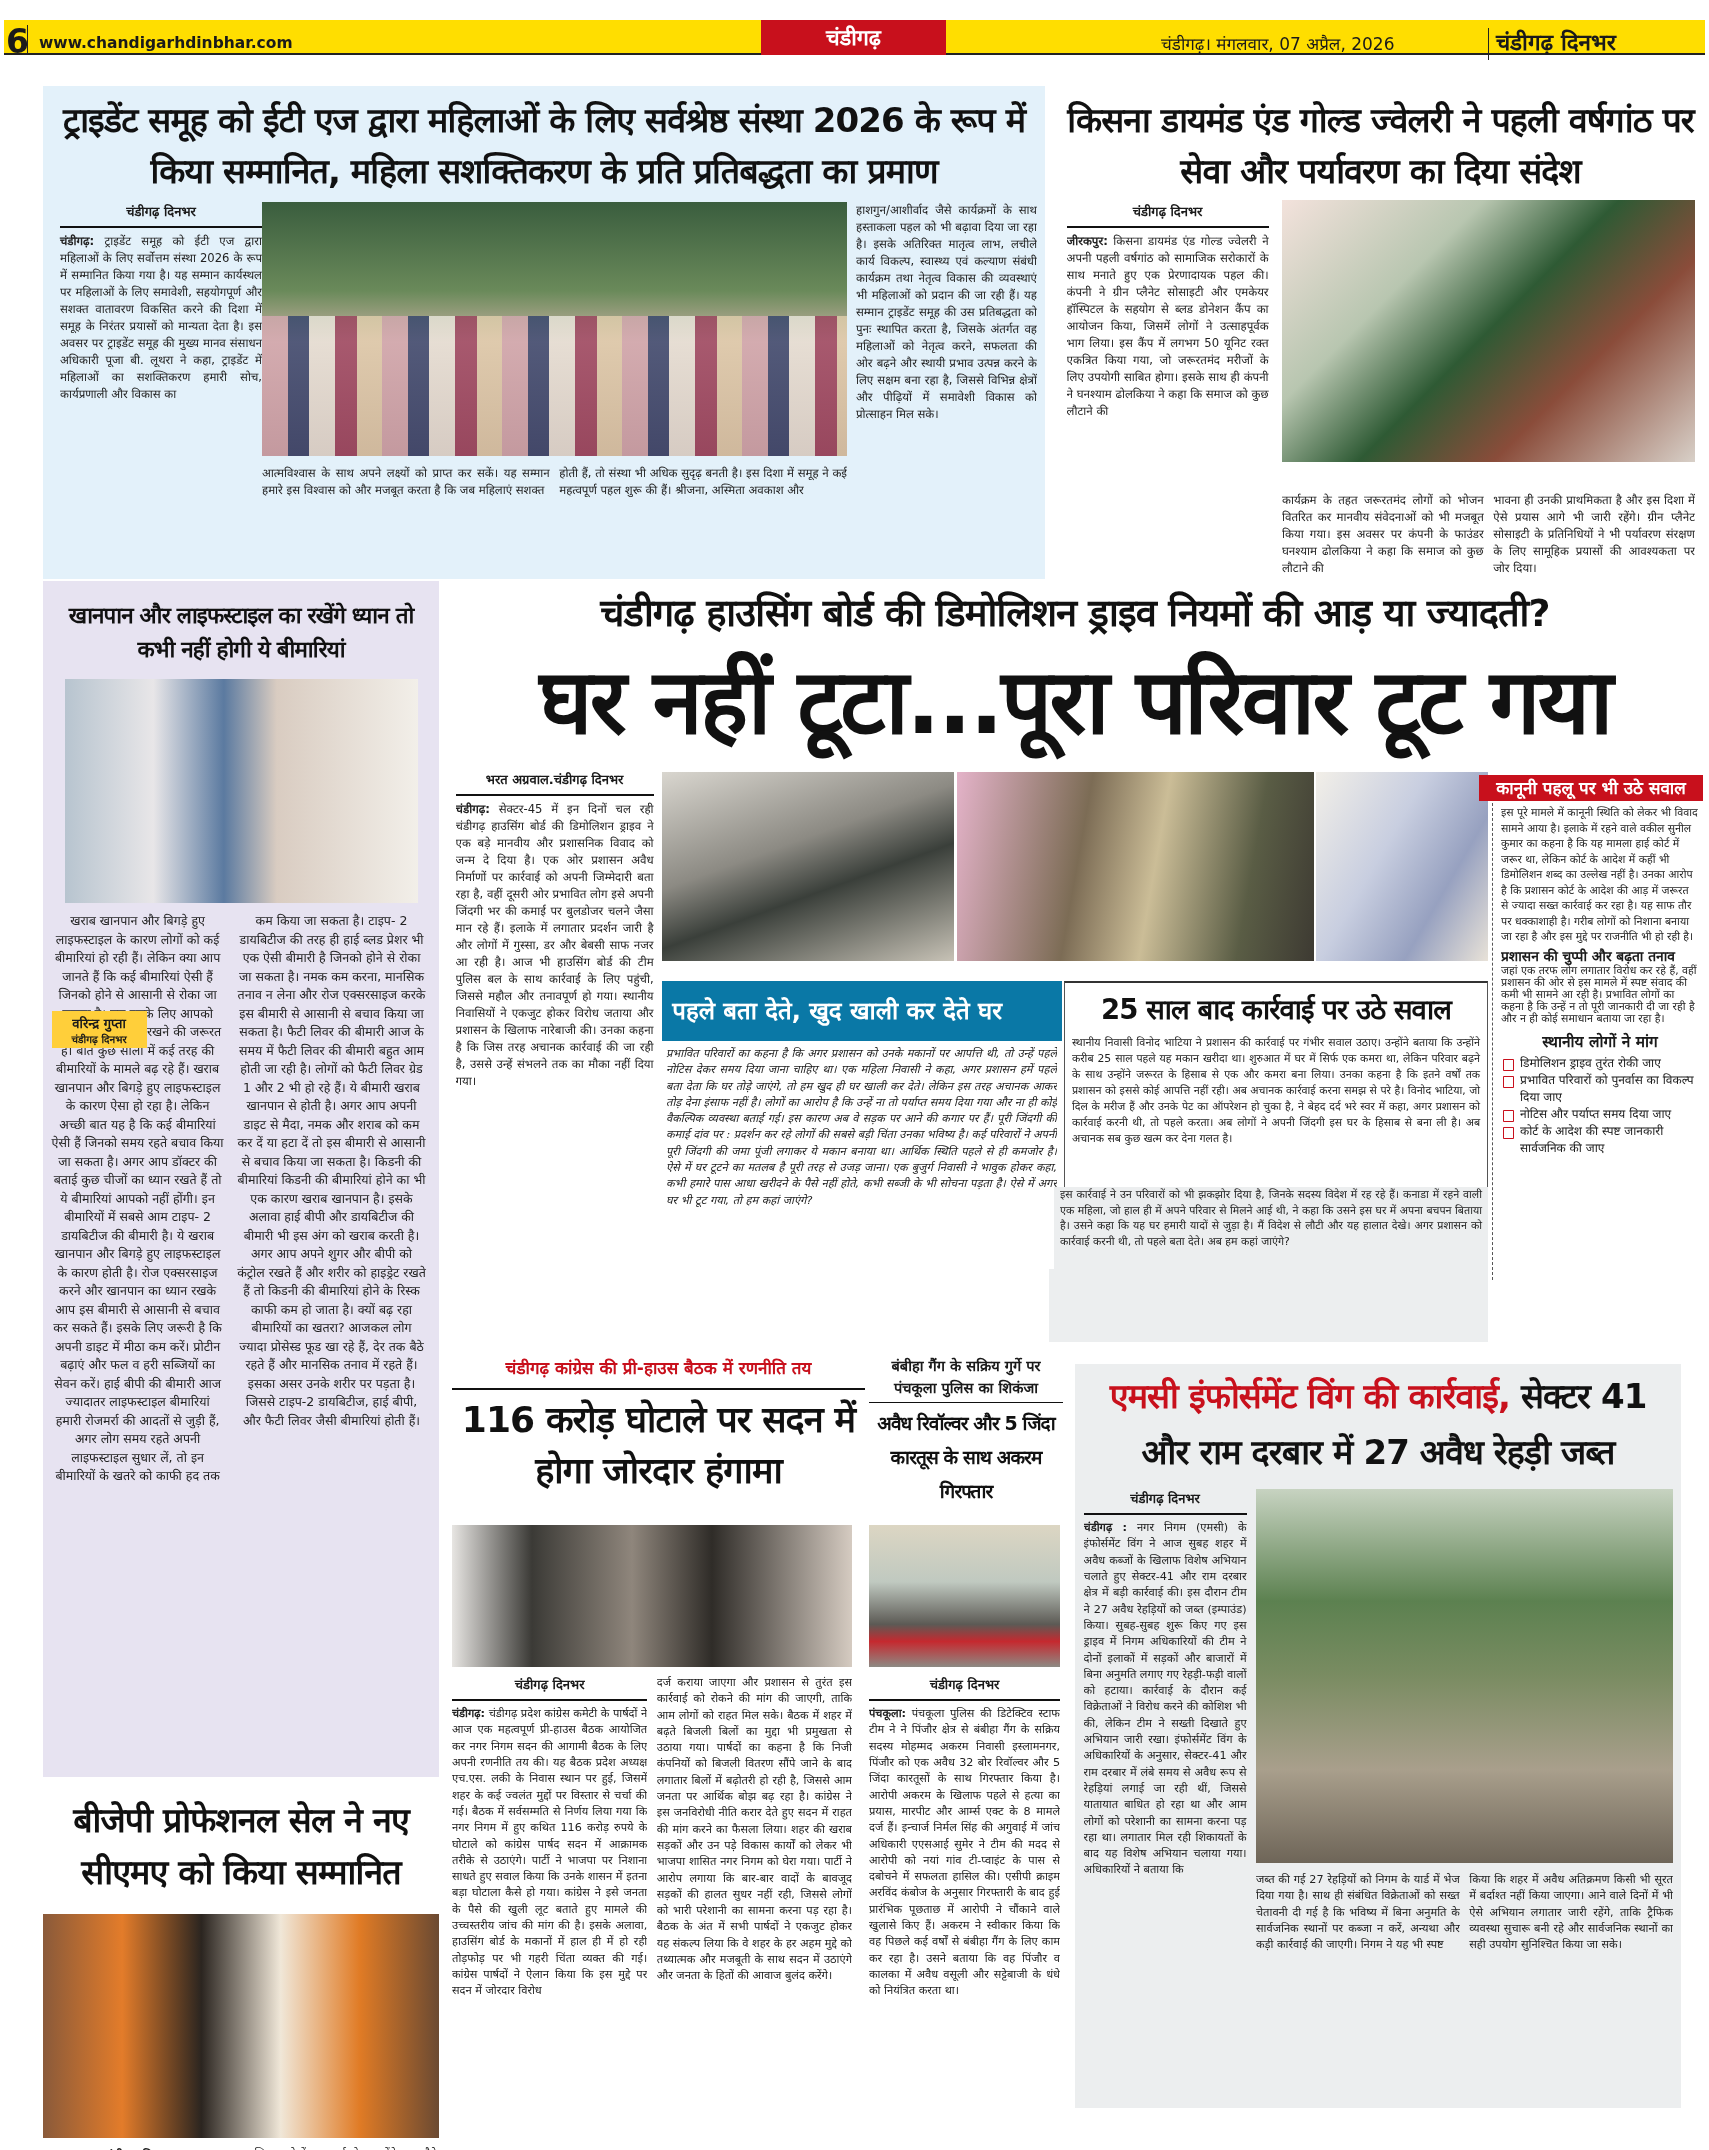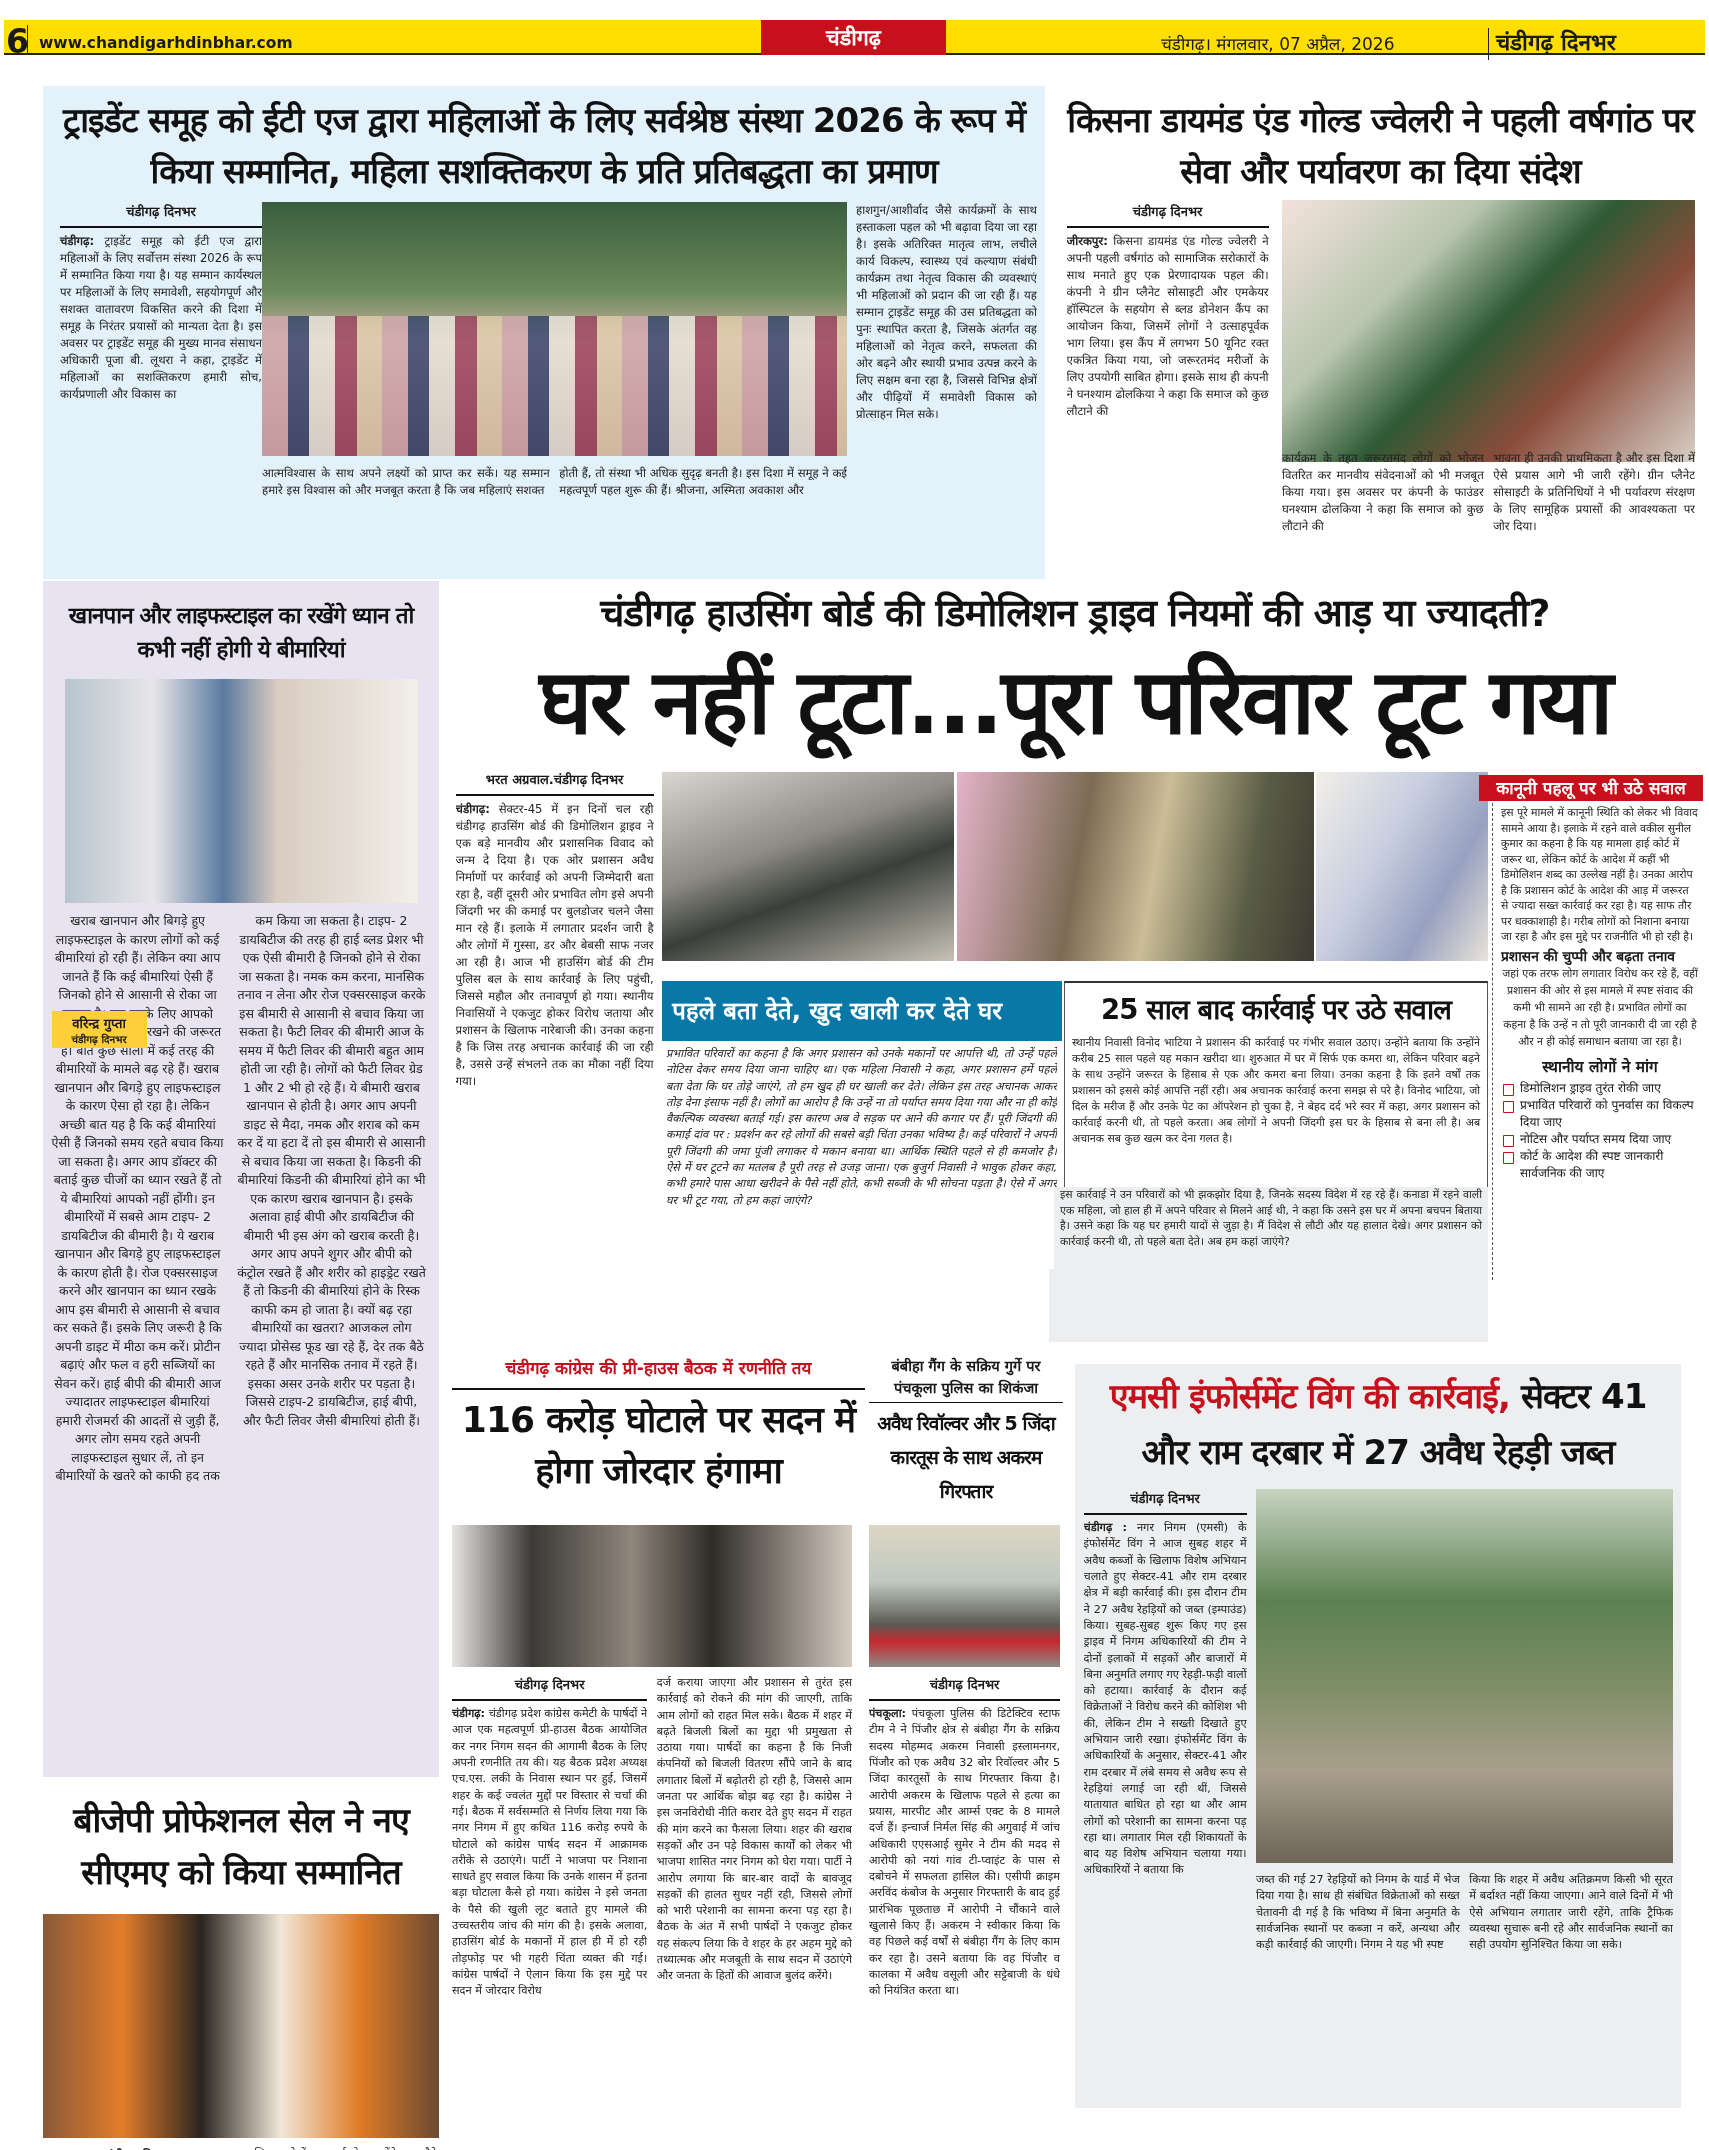--- a/index.html
+++ b/index.html
@@ -55,21 +55,21 @@
   <div class="abs body" style="left:813px;top:116px;width:181px;height:370px;overflow:hidden">हाशगुन/आशीर्वाद जैसे कार्यक्रमों के साथ हस्ताकला पहल को भी बढ़ावा दिया जा रहा है। इसके अतिरिक्त मातृत्व लाभ, लचीले कार्य विकल्प, स्वास्थ्य एवं कल्याण संबंधी कार्यक्रम तथा नेतृत्व विकास की व्यवस्थाएं भी महिलाओं को प्रदान की जा रही हैं। यह सम्मान ट्राइडेंट समूह की उस प्रतिबद्धता को पुनः स्थापित करता है, जिसके अंतर्गत वह महिलाओं को नेतृत्व करने, सफलता की ओर बढ़ने और स्थायी प्रभाव उत्पन्न करने के लिए सक्षम बना रहा है, जिससे विभिन्न क्षेत्रों और पीढ़ियों में समावेशी विकास को प्रोत्साहन मिल सके।</div>
 </div>
 
 <div class="abs" style="left:1058px;top:86px;width:645px;height:493px">
   <div class="hd" style="position:absolute;left:0;top:8.6px;width:645px;font-size:34px;line-height:51px;text-align:center">किसना डायमंड एंड गोल्ड ज्वेलरी ने पहली वर्षगांठ पर सेवा और पर्यावरण का दिया संदेश</div>
   <div class="abs" style="left:8.6px;top:116px;width:202px">
     <div class="byline">चंडीगढ़ दिनभर</div>
     <div class="body" style="height:344px;overflow:hidden"><span class="lead">जीरकपुर:</span> <span>किसना डायमंड एंड गोल्ड ज्वेलरी ने अपनी पहली वर्षगांठ को सामाजिक सरोकारों के साथ मनाते हुए एक प्रेरणादायक पहल की। कंपनी ने ग्रीन प्लैनेट सोसाइटी और एमकेयर हॉस्पिटल के सहयोग से ब्लड डोनेशन कैंप का आयोजन किया, जिसमें लोगों ने उत्साहपूर्वक भाग लिया। इस कैंप में लगभग 50 यूनिट रक्त एकत्रित किया गया, जो जरूरतमंद मरीजों के लिए उपयोगी साबित होगा। इसके साथ ही कंपनी ने घनश्याम ढोलकिया ने कहा कि समाज को कुछ लौटाने की</span></div>
   </div>
   <div class="photo" style="left:224px;top:114px;width:413px;height:262px;background:linear-gradient(135deg,#f3e2dc 0%,#b8c6b0 30%,#2e5a34 50%,#8a4c3a 70%,#d8d0c8 100%)"></div>
-  <div class="abs cols" style="left:224px;top:364px;width:413px;height:103px">
+  <div class="abs cols" style="left:224px;top:406px;width:413px;height:103px">
     <div class="body">कार्यक्रम के तहत जरूरतमंद लोगों को भोजन वितरित कर मानवीय संवेदनाओं को भी मजबूत किया गया। इस अवसर पर कंपनी के फाउंडर घनश्याम ढोलकिया ने कहा कि समाज को कुछ लौटाने की</div>
     <div class="body">भावना ही उनकी प्राथमिकता है और इस दिशा में ऐसे प्रयास आगे भी जारी रहेंगे। ग्रीन प्लैनेट सोसाइटी के प्रतिनिधियों ने भी पर्यावरण संरक्षण के लिए सामूहिक प्रयासों की आवश्यकता पर जोर दिया।</div>
   </div>
 </div>
 
 <div class="abs bglav" style="left:43px;top:581px;width:396px;height:1196px;overflow:hidden">
   <div class="hd" style="position:absolute;left:8.6px;top:17px;width:379px;font-size:22.4px;line-height:34px;text-align:center">खानपान और लाइफस्टाइल का रखेंगे ध्यान तो कभी नहीं होगी ये बीमारियां</div>
   <div class="photo" style="left:21.5px;top:98px;width:353px;height:224px;background:linear-gradient(90deg,#b7c4cf 0%,#e8e6e8 25%,#5b7aa0 45%,#d9ccc1 60%,#f2efe9 100%)"></div>
   <div class="abs" style="left:8.6px;top:331px;width:172px;height:856px">
     <div class="body" style="font-size:12.5px;line-height:18.5px;text-align:center">खराब खानपान और बिगड़े हुए लाइफस्टाइल के कारण लोगों को कई बीमारियां हो रही हैं। लेकिन क्या आप जानते हैं कि कई बीमारियां ऐसी हैं जिनको होने से आसानी से रोका जा सकता है। बस इसके लिए आपको कुछ चीजों का ध्यान रखने की जरूरत है। बीते कुछ सालों में कई तरह की बीमारियों के मामले बढ़ रहे हैं। खराब खानपान और बिगड़े हुए लाइफस्टाइल के कारण ऐसा हो रहा है। लेकिन अच्छी बात यह है कि कई बीमारियां ऐसी हैं जिनको समय रहते बचाव किया जा सकता है। अगर आप डॉक्टर की बताई कुछ चीजों का ध्यान रखते हैं तो ये बीमारियां आपको नहीं होंगी। इन बीमारियों में सबसे आम टाइप- 2 डायबिटीज की बीमारी है। ये खराब खानपान और बिगड़े हुए लाइफस्टाइल के कारण होती है। रोज एक्सरसाइज करने और खानपान का ध्यान रखके आप इस बीमारी से आसानी से बचाव कर सकते हैं। इसके लिए जरूरी है कि अपनी डाइट में मीठा कम करें। प्रोटीन बढ़ाएं और फल व हरी सब्जियों का सेवन करें। हाई बीपी की बीमारी आज ज्यादातर लाइफस्टाइल बीमारियां हमारी रोजमर्रा की आदतों से जुड़ी हैं, अगर लोग समय रहते अपनी लाइफस्टाइल सुधार लें, तो इन बीमारियों के खतरे को काफी हद तक</div>
@@ -104,21 +104,21 @@
 
   <div class="abs bggrey" style="left:602px;top:688px;width:439px;height:73px">
     <div class="hd" style="color:#c8101c;font-size:24px;line-height:39px;text-align:center">विदेश से लौटी बेटी का दर्द</div>
   </div>
 
   <div class="abs redbar" style="left:1032px;top:194px;width:224px;height:26px;font-size:17px;line-height:26px;text-align:center">कानूनी पहलू पर भी उठे सवाल</div>
   <div class="abs" style="left:1045px;top:222px;width:1.3px;height:477px;border-left:1.3px dashed #555"></div>
   <div class="abs" style="left:1054px;top:224px;width:198px;height:529px;overflow:hidden">
     <div class="body" style="font-size:10.8px;line-height:15.5px;text-align:left">इस पूरे मामले में कानूनी स्थिति को लेकर भी विवाद सामने आया है। इलाके में रहने वाले वकील सुनील कुमार का कहना है कि यह मामला हाई कोर्ट में जरूर था, लेकिन कोर्ट के आदेश में कहीं भी डिमोलिशन शब्द का उल्लेख नहीं है। उनका आरोप है कि प्रशासन कोर्ट के आदेश की आड़ में जरूरत से ज्यादा सख्त कार्रवाई कर रहा है। यह साफ तौर पर धक्काशाही है। गरीब लोगों को निशाना बनाया जा रहा है और इस मुद्दे पर राजनीति भी हो रही है।</div>
     <div style="font-size:13.8px;font-weight:bold;margin-top:1.7px">प्रशासन की चुप्पी और बढ़ता तनाव</div>
-    <div class="body" style="font-size:10.8px;line-height:17px;text-align:center">जहां एक तरफ लोग लगातार विरोध कर रहे हैं, वहीं प्रशासन की ओर से इस मामले में स्पष्ट संवाद की कमी भी सामने आ रही है। प्रभावित लोगों का कहना है कि उन्हें न तो पूरी जानकारी दी जा रही है और न ही कोई समाधान बताया जा रहा है।</div>
+    <div class="body" style="font-size:10.8px;line-height:12px;text-align:left">जहां एक तरफ लोग लगातार विरोध कर रहे हैं, वहीं प्रशासन की ओर से इस मामले में स्पष्ट संवाद की कमी भी सामने आ रही है। प्रभावित लोगों का कहना है कि उन्हें न तो पूरी जानकारी दी जा रही है और न ही कोई समाधान बताया जा रहा है।</div>
     <div style="font-size:15.5px;font-weight:bold;text-align:center;margin:5.2px 0 2.6px">स्थानीय लोगों ने मांग</div>
     <ul class="demand">
       <li>डिमोलिशन ड्राइव तुरंत रोकी जाए</li>
       <li>प्रभावित परिवारों को पुनर्वास का विकल्प दिया जाए</li>
       <li>नोटिस और पर्याप्त समय दिया जाए</li>
       <li>कोर्ट के आदेश की स्पष्ट जानकारी सार्वजनिक की जाए</li>
     </ul>
   </div>
 </div>
 

